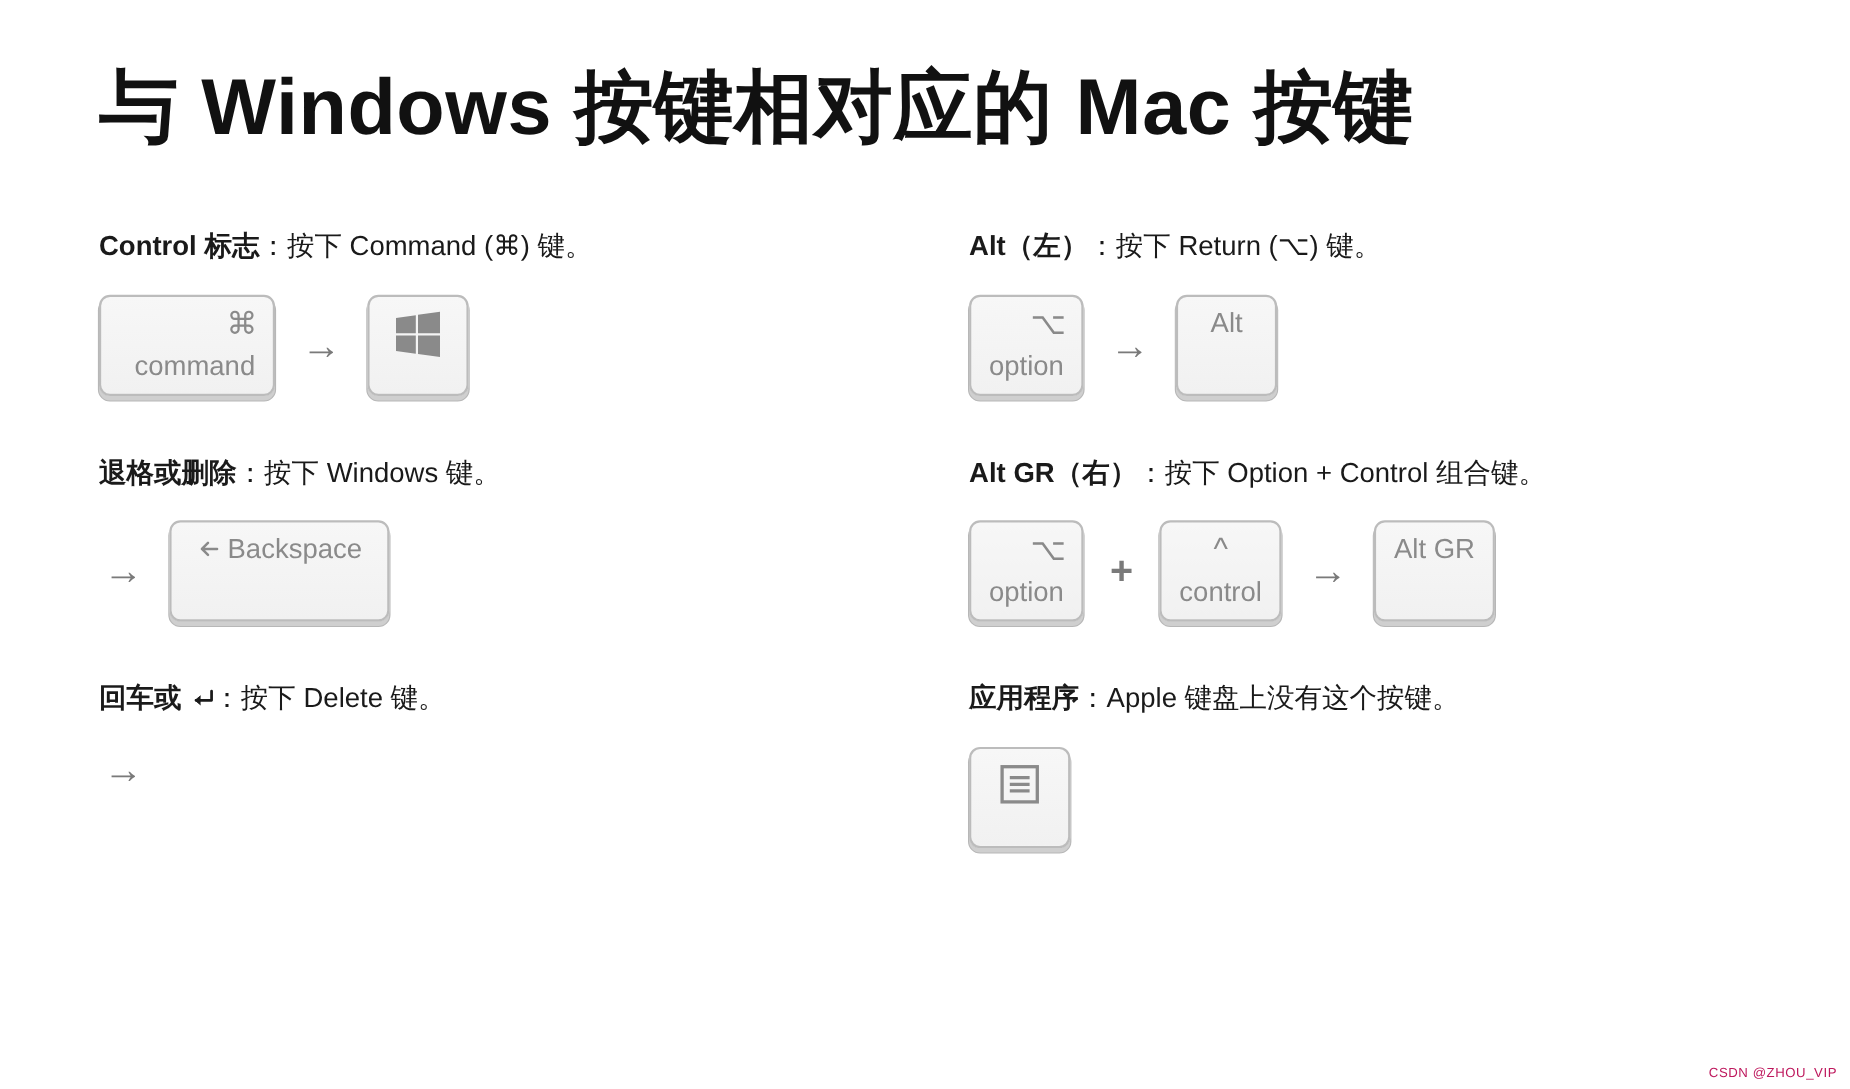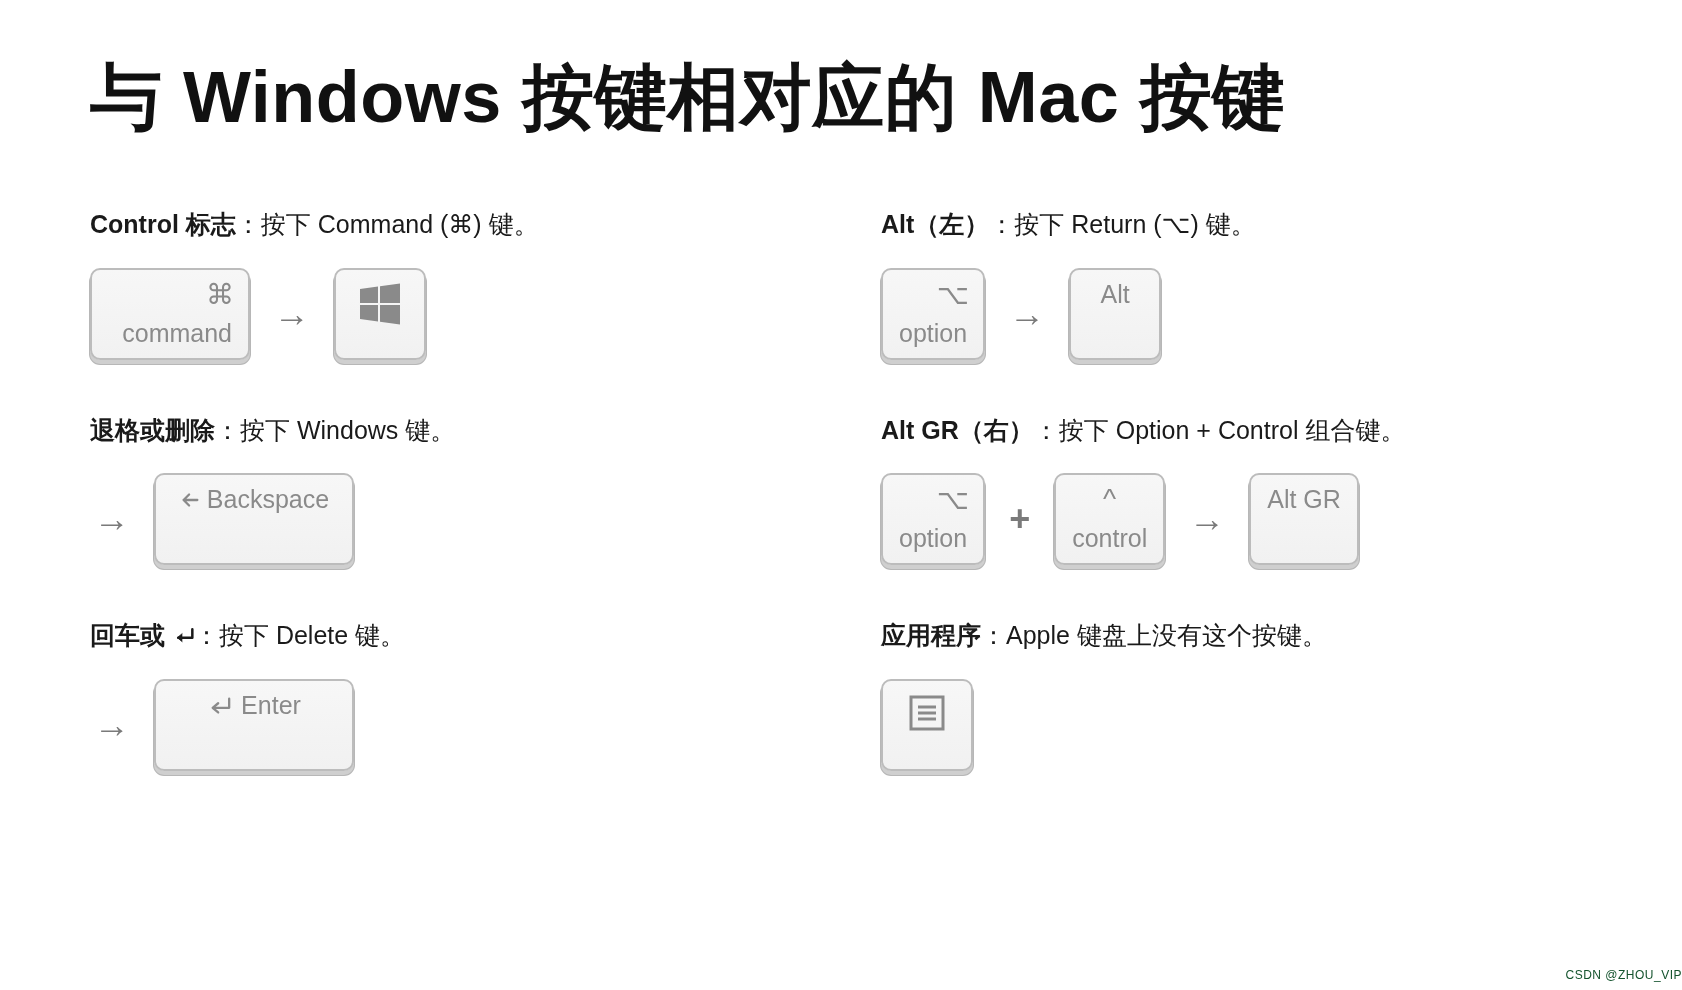--- a/index.html
+++ b/index.html
@@ -72,24 +72,24 @@
   .key .sym.topcenter { right: auto; left: 0; width: 100%; text-align: center; }
   .key .klabel {
     font-size: 25px;
     color: #8a8a8a;
   }
   .key.wide { min-width: 200px; }
   .key.mid  { min-width: 160px; }
   .key.bottom-center { align-items: center; }
   .attrib {
     position: fixed;
-    right: 0;
+    right: 12px;
     bottom: 8px;
     font-size: 12px;
-    color: #14532d;
+    color: #be185d;
     letter-spacing: 0.5px;
   }
 </style>
 </head>
 <body>
 
 <h1 class="page-title">与 Windows 按键相对应的 Mac 按键</h1>
 
 <div class="columns">
   <div class="col" id="col-left">
@@ -124,26 +124,20 @@
           </div>
         </div>
       </div>
       <div class="item">
         <div class="item-desc"><span class="label">回车或 </span><span class="enter-glyph label"><svg width="24" height="20" viewBox="0 0 28 24">
               <path d="M24 4v10H7" fill="none" stroke="#1a1a1a" stroke-width="3" stroke-linecap="round" stroke-linejoin="round"></path>
               <path d="M12 9l-6 5 6 5" fill="#1a1a1a" stroke="#1a1a1a" stroke-width="1" stroke-linejoin="round"></path>
             </svg></span><span>：按下 Delete 键。</span></div>
         <div class="row">
           <div class="op">→</div>
-          <div class="key wide center-content">
-            <div class="klabel"><svg width="26" height="22" viewBox="0 0 28 24" style="vertical-align:-3px;margin-right:8px">
-                <path d="M24 4v10H7" fill="none" stroke="#8a8a8a" stroke-width="2.5" stroke-linecap="round" stroke-linejoin="round"></path>
-                <path d="M12 9l-6 5 6 5" fill="none" stroke="#8a8a8a" stroke-width="2.5" stroke-linecap="round" stroke-linejoin="round"></path>
-              </svg><span>Enter</span></div>
-          </div>
         </div>
       </div>
     </div>
   <div class="col" id="col-right">
       <div class="item">
         <div class="item-desc"><span class="label">Alt（左）</span><span>：按下 Return (⌥) 键。</span></div>
         <div class="row">
           <div class="key ">
             <div class="sym ">⌥</div>
             <div class="klabel">option</div>

